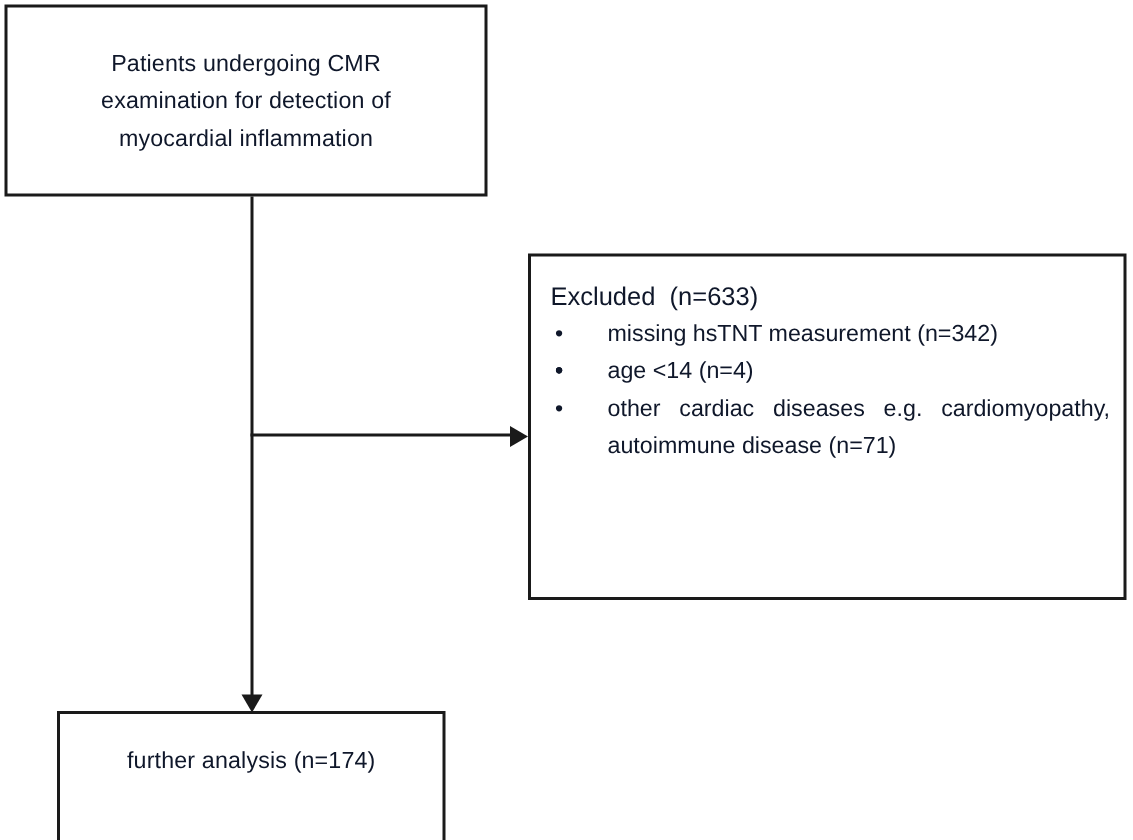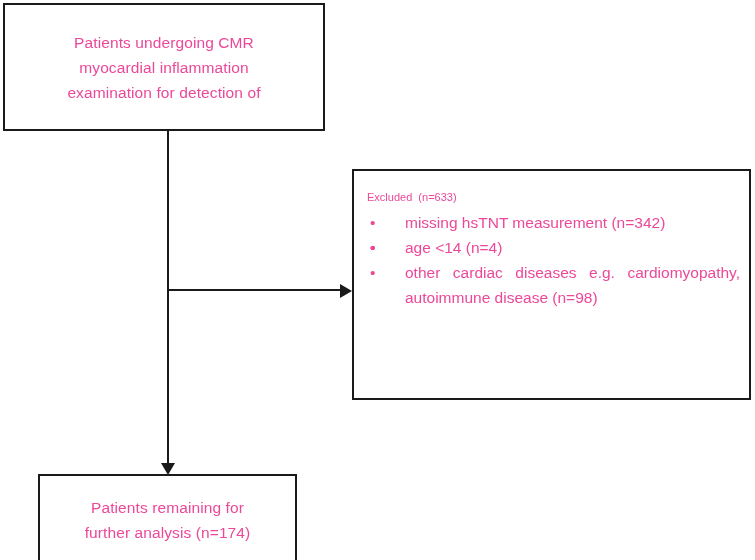--- a/index.html
+++ b/index.html
@@ -7,21 +7,21 @@
     padding: 0;
     background: #ffffff;
   }
   #canvas {
     position: relative;
     width: 755px;
     height: 560px;
     background: #ffffff;
     overflow: hidden;
     font-family: "Liberation Sans", sans-serif;
-    color: #ec4899;
+    color: #0f172a;
   }
 
   .node-box {
     position: absolute;
     box-sizing: border-box;
     border: 2px solid #1a1a1a;
     background: #ffffff;
   }
 
   
@@ -61,21 +61,21 @@
 
   
   #box-excluded {
     left: 352px;
     top: 169px;
     width: 399px;
     height: 231px;
     padding: 14px 9px 0 13px;
   }
   #box-excluded .excl-title {
-    font-size: 11px;
+    font-size: 17px;
     line-height: 25px;
     white-space: pre;
   }
   #box-excluded ul.excl-list {
     list-style: none;
     margin: 0;
     padding: 0;
   }
   #box-excluded ul.excl-list li {
     position: relative;
@@ -137,22 +137,22 @@
   }
 </style>
 </head>
 <body>
 
 <div id="canvas">
 
   <div class="node-box" id="box-source">
     <div class="lines">
       <div>Patients undergoing CMR</div>
+      <div>examination for detection of</div>
       <div>myocardial inflammation</div>
-      <div>examination for detection of</div>
     </div>
   </div>
 
   <div class="conn-line" id="trunk-vertical"></div>
   <div class="conn-line" id="branch-horizontal"></div>
   <div class="arrow-head" id="arrow-down"></div>
   <div class="arrow-head" id="arrow-right"></div>
 
   <div class="node-box" id="box-excluded">
     <div class="excl-title">Excluded  (n=633)</div>
@@ -166,25 +166,24 @@
       </li>
       <li class="single">
         <span class="bullet-dot">•</span>
       </li>
       <li class="single">
         <span class="bullet-dot">•</span>
         <span>age &lt;14 (n=4)</span>
       </li>
       <li class="wrapping">
         <span class="bullet-dot">•</span>
-        <span>other cardiac diseases e.g. cardiomyopathy, autoimmune disease (n=98)</span>
+        <span>other cardiac diseases e.g. cardiomyopathy, autoimmune disease (n=71)</span>
       </li>
     </ul>
   </div>
 
   <div class="node-box" id="box-remaining">
     <div class="lines">
-      <div>Patients remaining for</div>
       <div>further analysis (n=174)</div>
     </div>
   </div>
 
 </div>
 
 </body></html>

